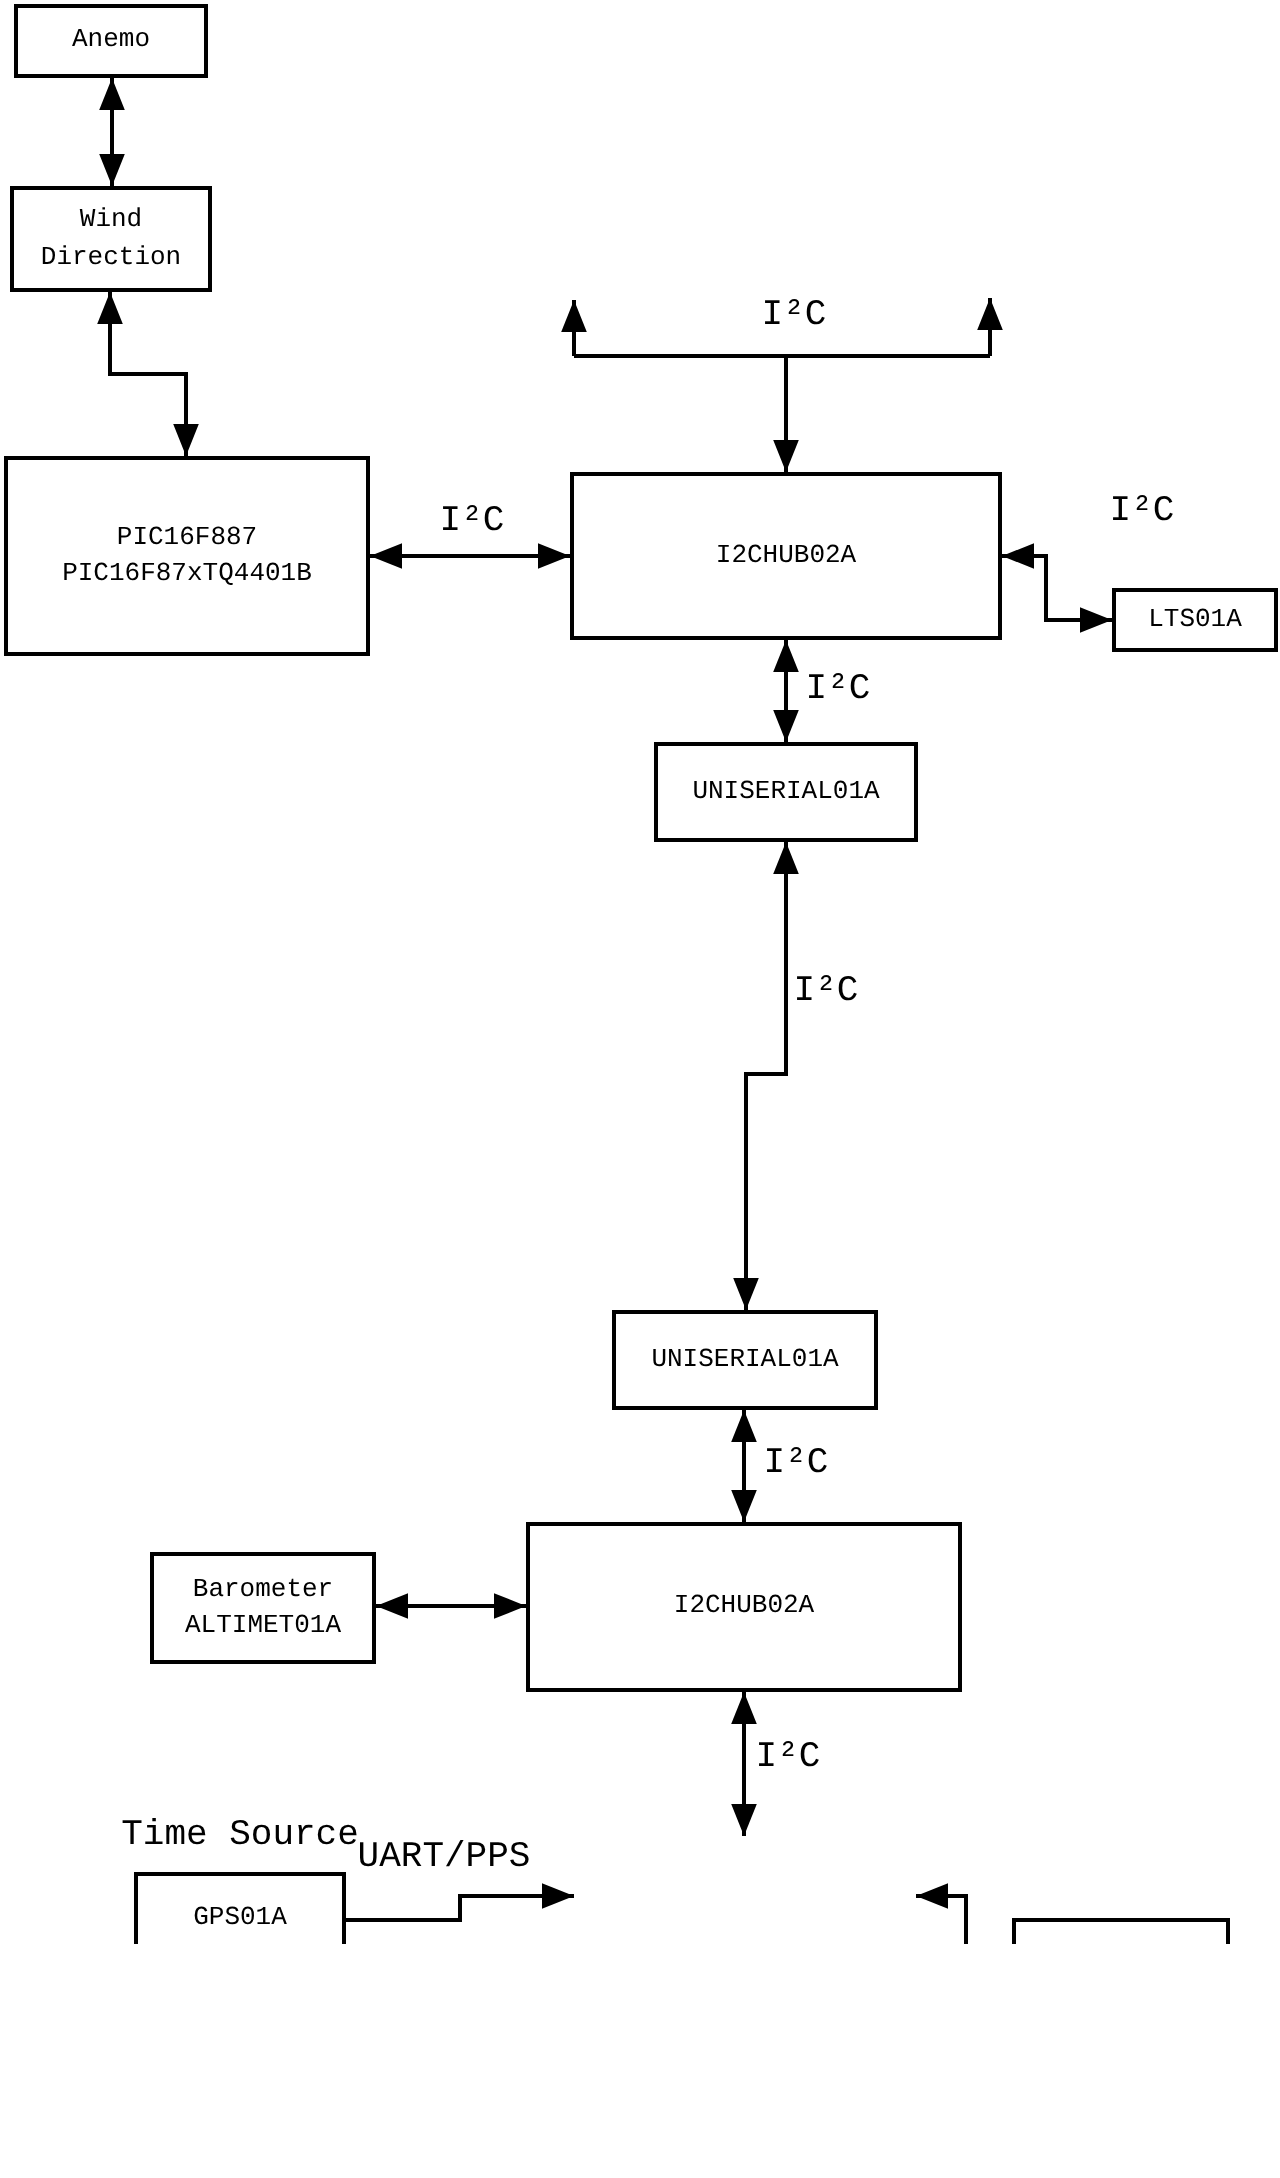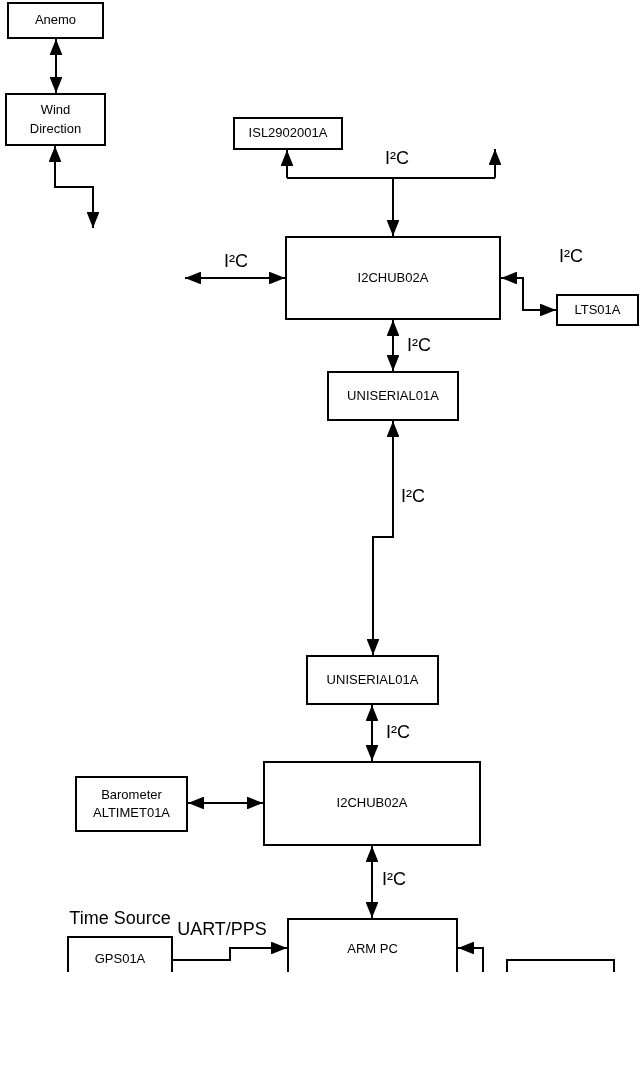--- a/index.html
+++ b/index.html
@@ -1,18 +1,18 @@
 <!DOCTYPE html>
 <html><head>
 <meta charset="utf-8">
 <style>
   html,body{margin:0;padding:0;background:#ffffff;}
   .canvas{
     position:relative;width:640px;height:972px;background:#ffffff;
-    font-family:Liberation Sans, sans-serif;color:#000;overflow:hidden;
+    font-family:Liberation Mono, monospace;color:#000;overflow:hidden;
   }
   svg.wires{position:absolute;left:0;top:0;width:640px;height:1089px;}
   .wire{stroke:#000;stroke-width:2;fill:none;}
   .node{
     position:absolute;box-sizing:border-box;background:#ffffff;
     border:2px solid #000;display:flex;flex-direction:column;
     align-items:center;justify-content:center;text-align:center;
     font-size:13px;line-height:1.4;white-space:nowrap;
   }
   .lbl{
@@ -77,24 +77,25 @@
 
   <div class="node n-anemo">
     <span>Anemo</span>
   </div>
 
   <div class="node n-wind">
     <span>Wind</span>
     <span>Direction</span>
   </div>
 
+  <div class="node n-pic">
+    <span>PIC16F887</span>
+    <span>PIC16F87xTQ4401B</span>
+  </div>
 
-  <div class="node n-isl">
-    <span>ISL2902001A</span>
-  </div>
 
 
   <div class="node n-hub1">
     <span>I2CHUB02A</span>
   </div>
 
   <div class="node n-lts">
     <span>LTS01A</span>
   </div>
 
@@ -112,23 +113,20 @@
 
   <div class="node n-baro">
     <span>Barometer</span>
     <span>ALTIMET01A</span>
   </div>
 
   <div class="node n-gps">
     <span>GPS01A</span>
   </div>
 
-  <div class="node n-arm">
-    <span>ARM PC</span>
-  </div>
 
   <div class="node n-sd">
     <span>SDCARD</span>
   </div>
 
 
   <div class="lbl l-i2c-bus">I²C</div>
   <div class="lbl l-i2c-pic">I²C</div>
   <div class="lbl l-i2c-lts">I²C</div>
   <div class="lbl l-i2c-hub-uni">I²C</div>

